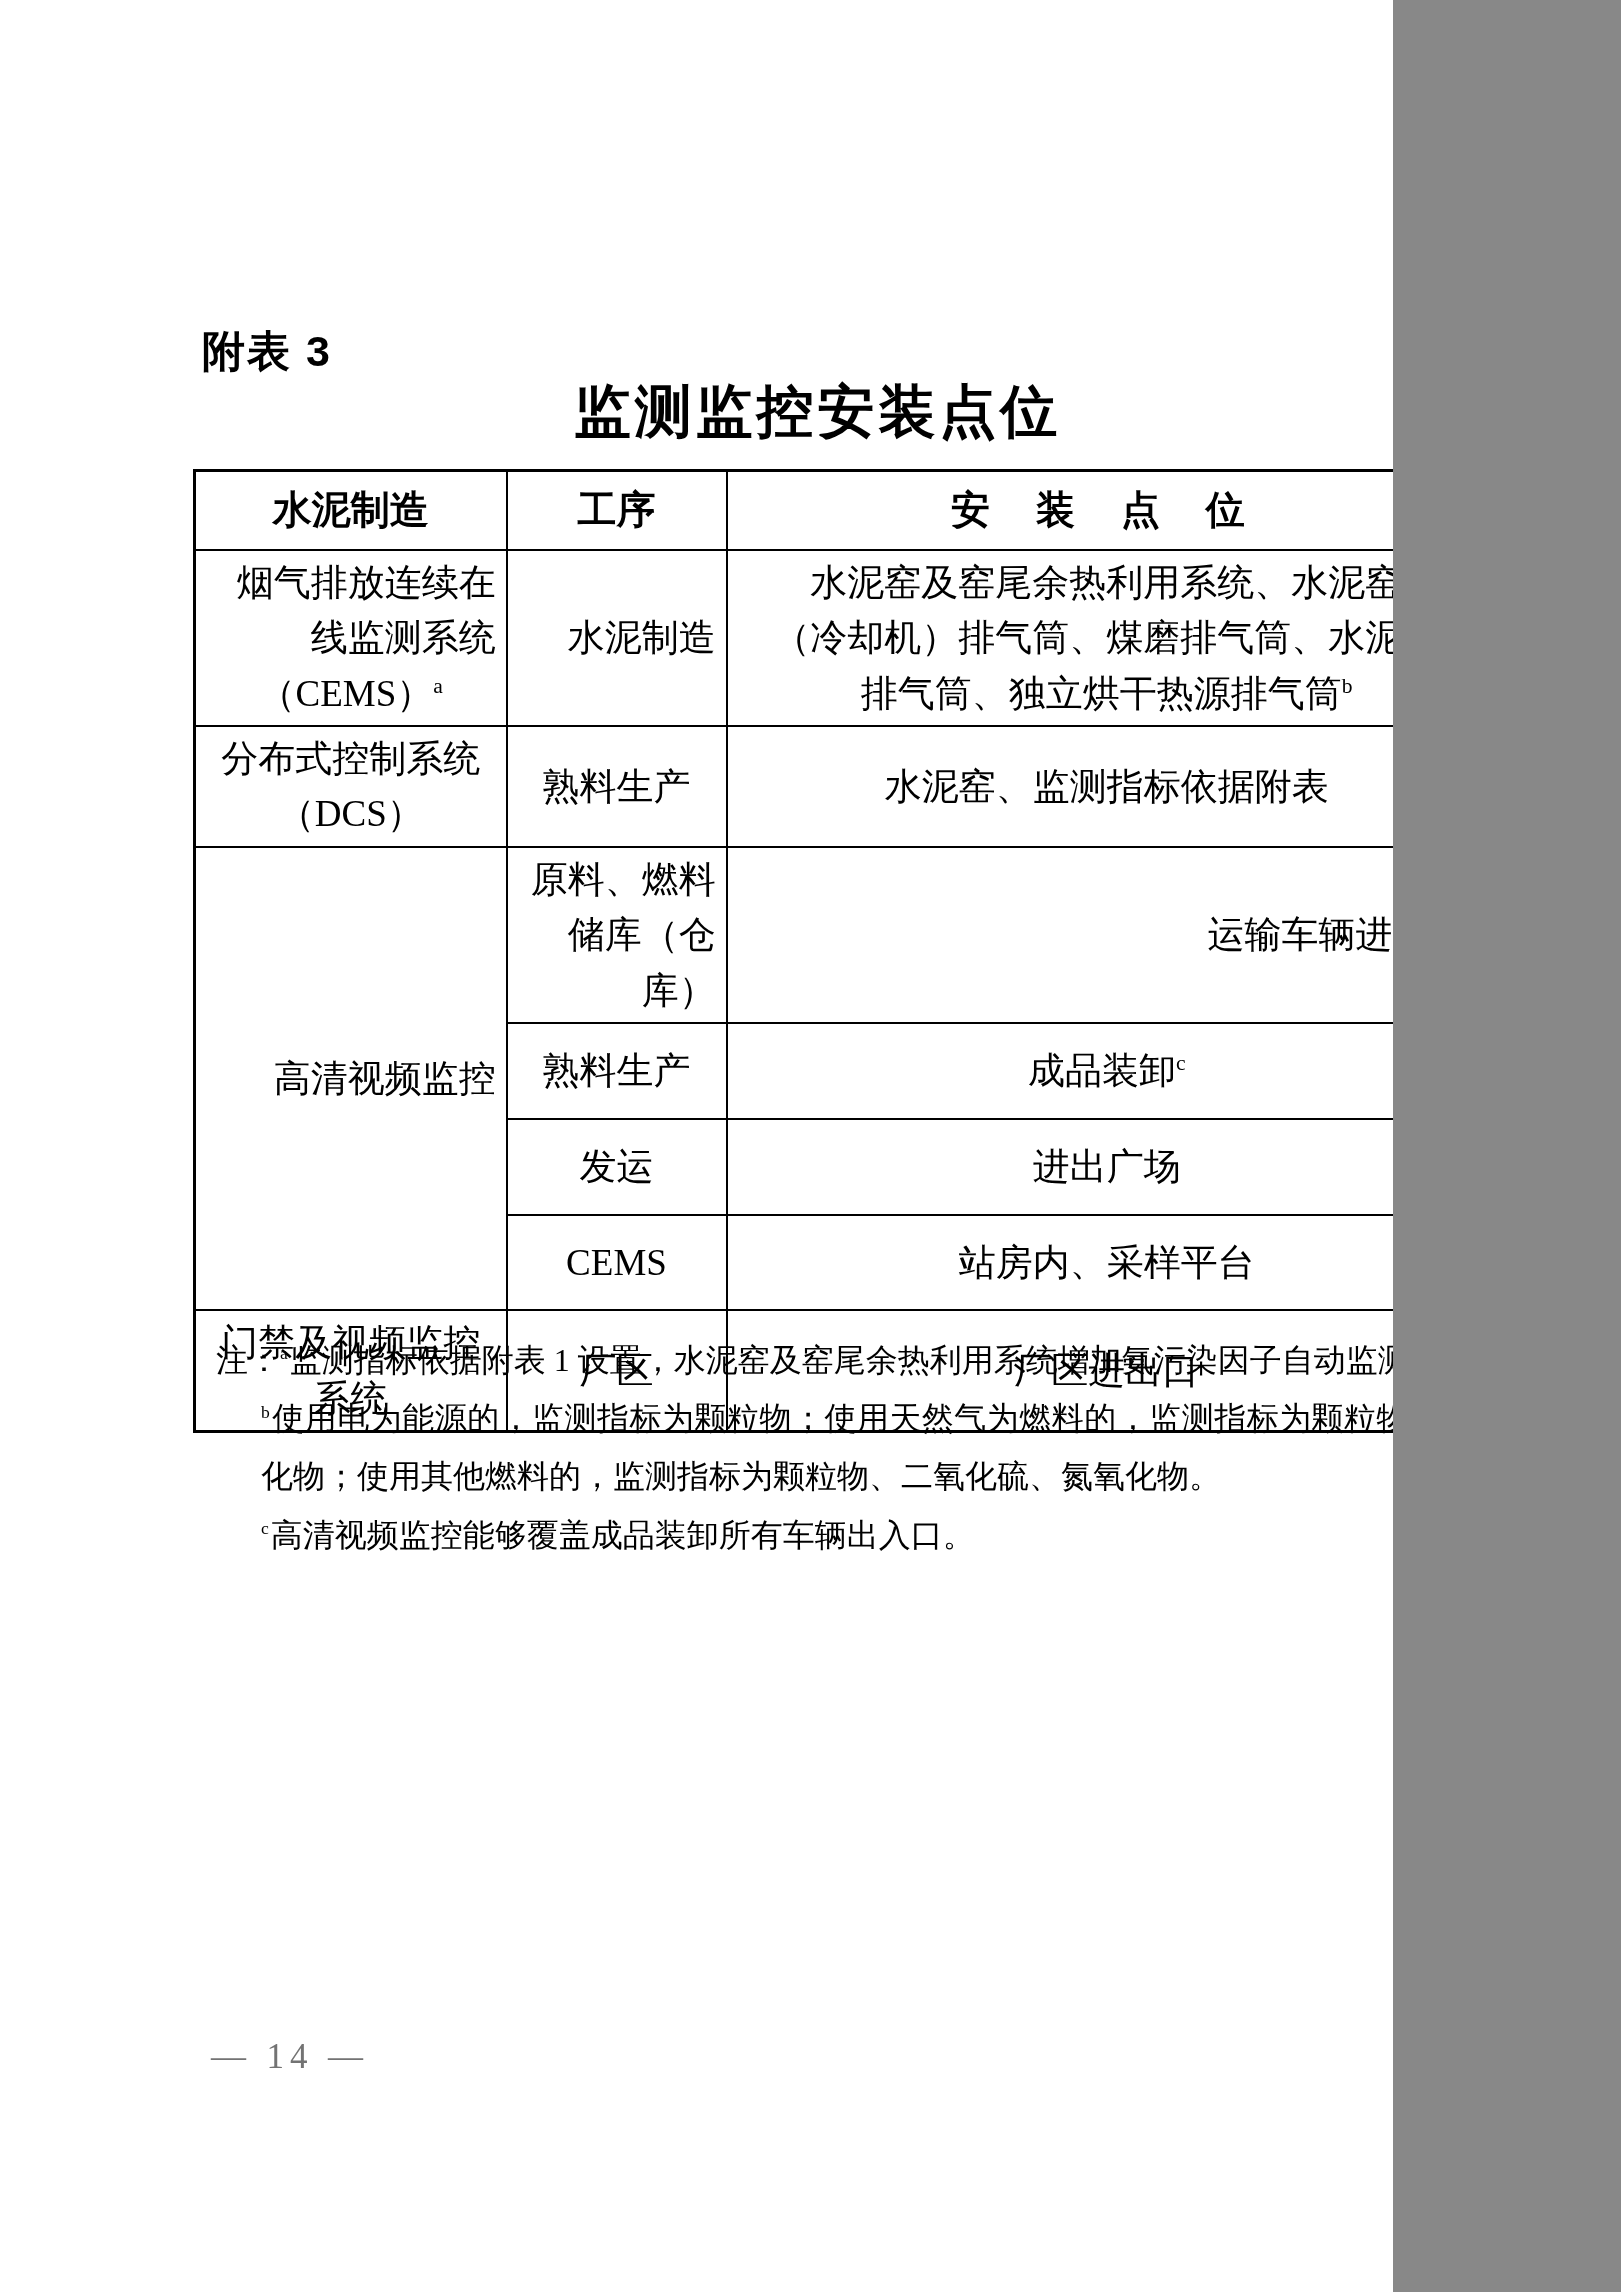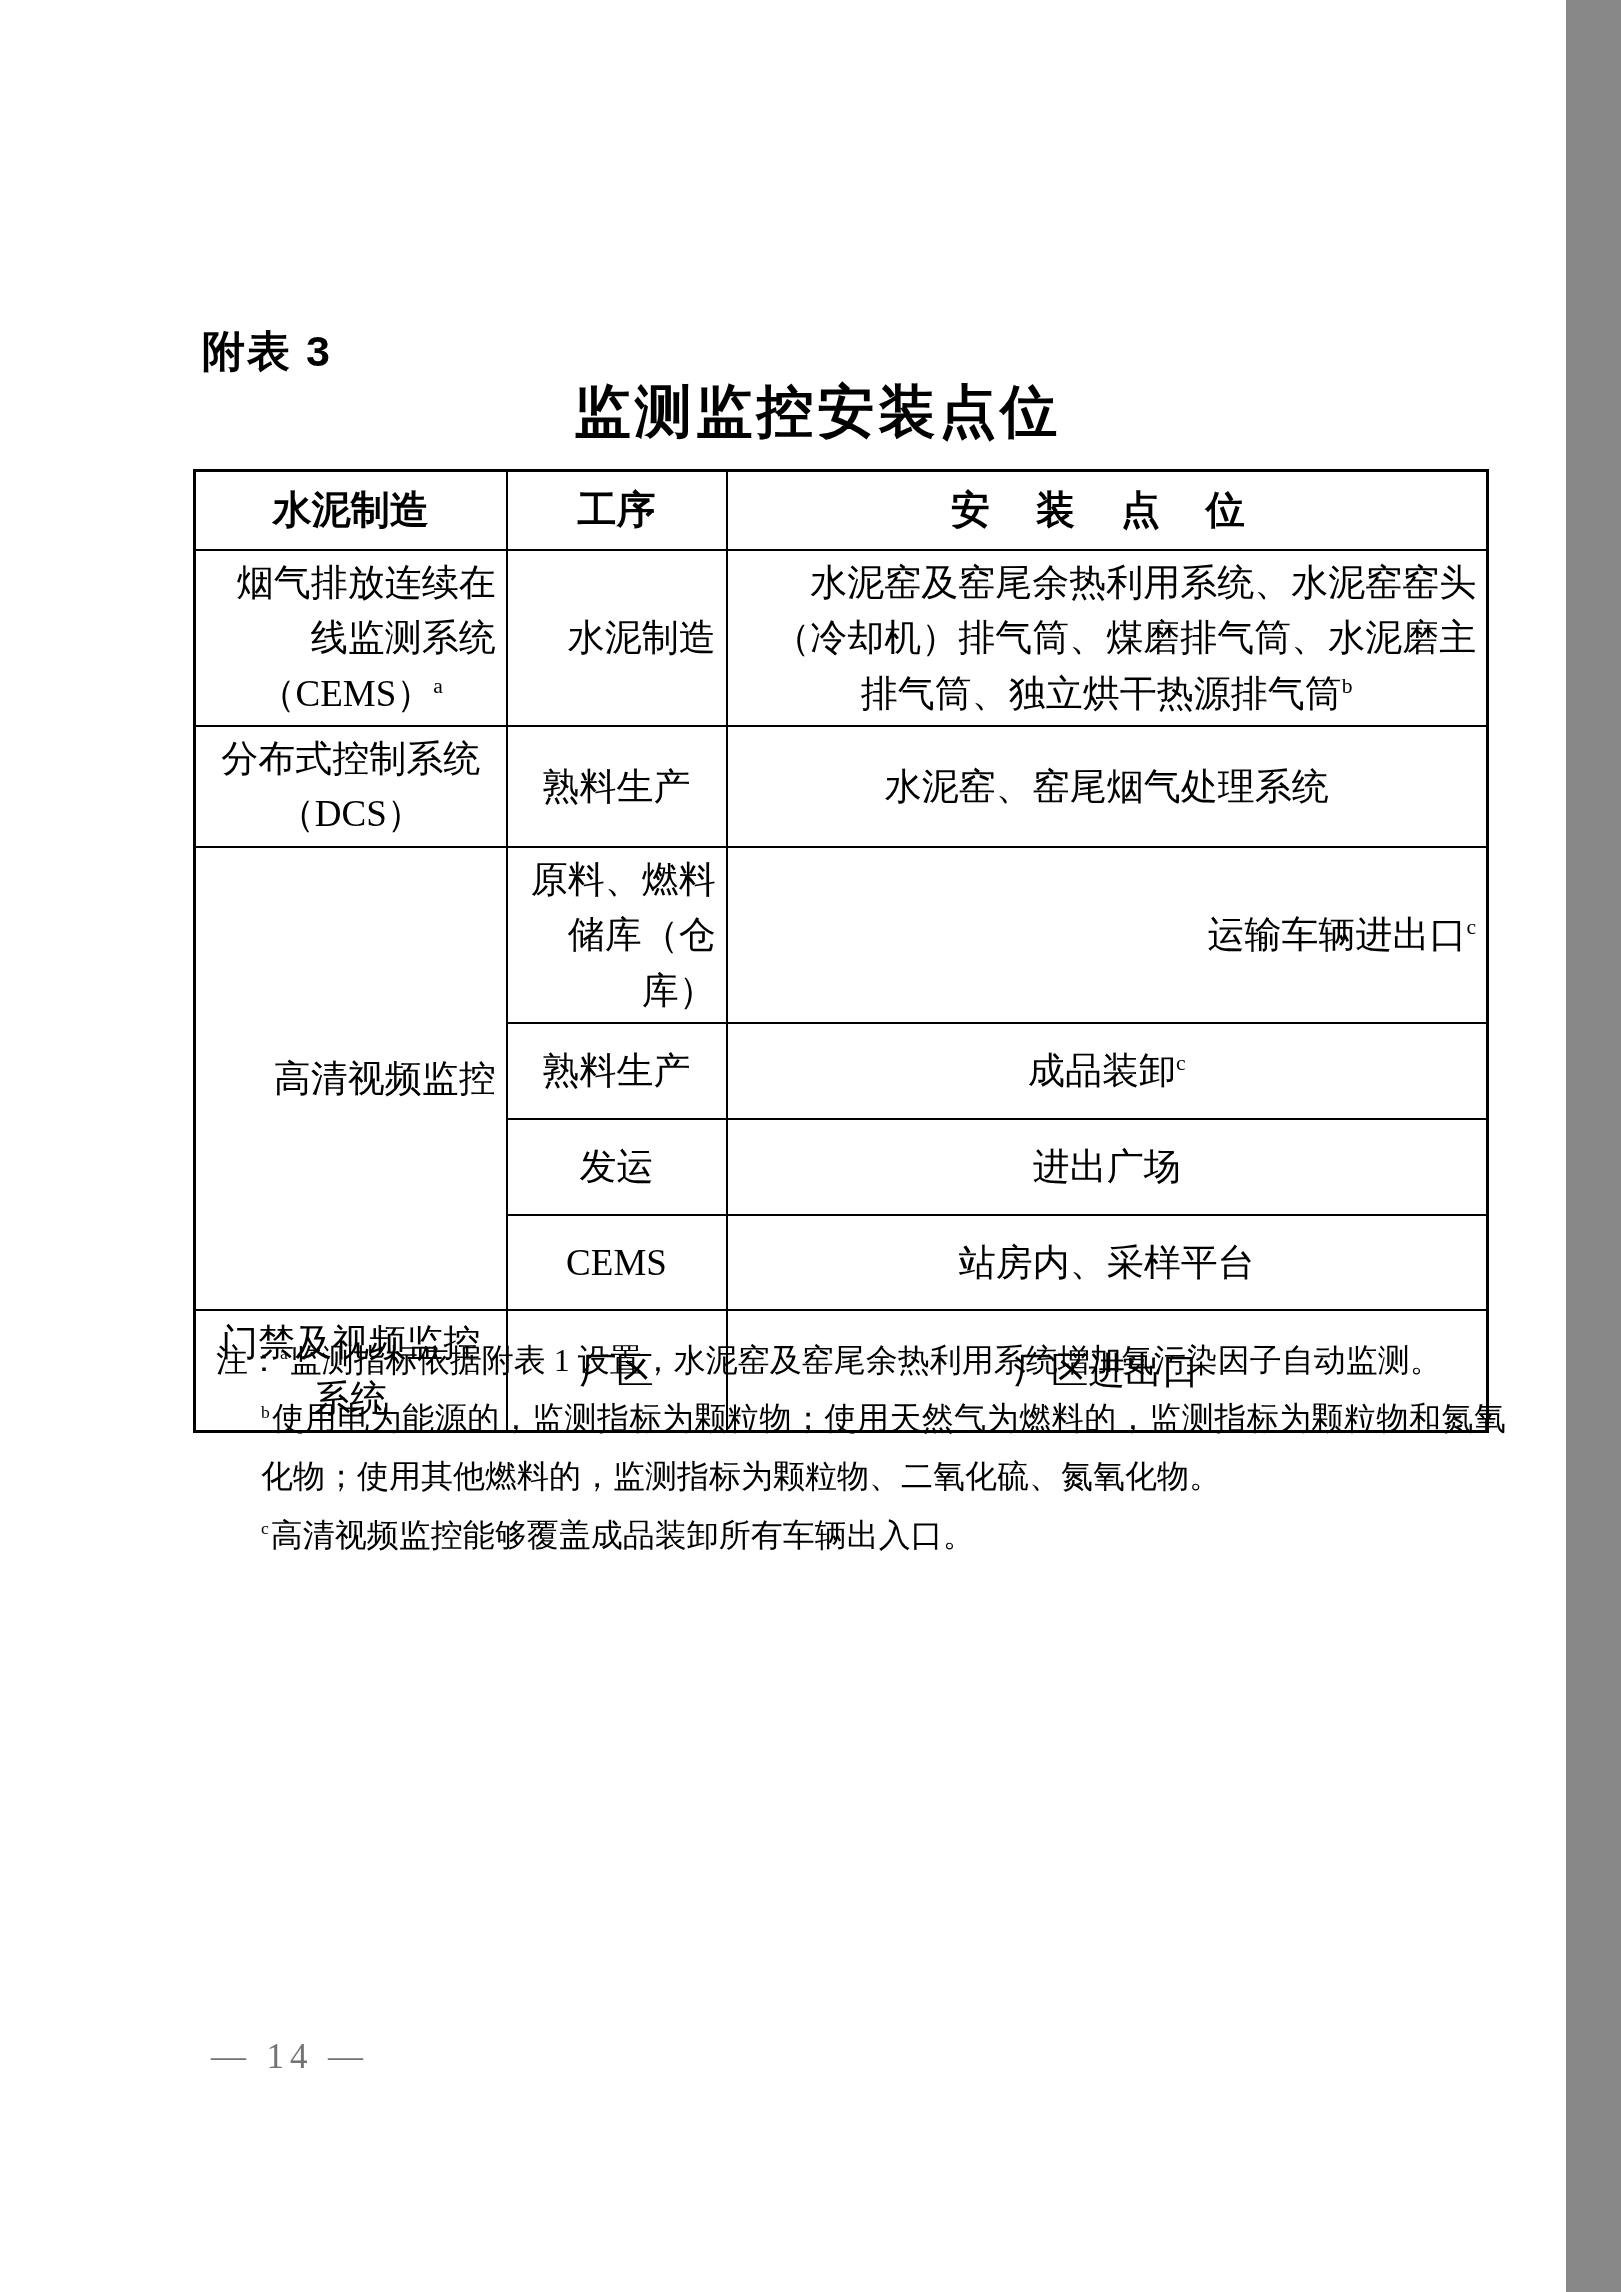--- a/index.html
+++ b/index.html
@@ -1,18 +1,18 @@
 <!DOCTYPE html>
 <html><head>
 <meta charset="utf-8">
 <style>
   html, body { margin: 0; padding: 0; background: #888; }
   .page {
     position: relative;
-    width: 1566px;
+    width: 1393px;
     height: 2293px;
     background: #ffffff;
     color: #000000;
     font-family: "Liberation Serif", serif;
     overflow: hidden;
   }
   .appendix-label {
     position: absolute;
     left: 202px;
     top: 323px;
@@ -133,21 +133,21 @@
     </thead>
     <tbody>
       <tr class="r1">
         <td class="justify-center"><span>烟气排放连续在线监测系统（CEMS）</span><sup>a</sup></td>
         <td><span>水泥制造</span></td>
         <td class="justify-center"><span>水泥窑及窑尾余热利用系统、水泥窑窑头（冷却机）排气筒、煤磨排气筒、水泥磨主排气筒、独立烘干热源排气筒</span><sup>b</sup></td>
       </tr>
       <tr class="r2">
         <td><span>分布式控制系统（DCS）</span></td>
         <td><span>熟料生产</span></td>
-        <td><span>水泥窑、窑尾烟气处理系统</span></td>
+        <td><span>水泥窑、监测指标依据附表</span></td>
       </tr>
       <tr class="r3">
         <td rowspan="4"><span>高清视频监控</span></td>
         <td class="tight"><span>原料、燃料储库（仓库）</span></td>
         <td><span>运输车辆进出口</span><sup>c</sup></td>
       </tr>
       <tr class="r4">
         <td><span>熟料生产</span></td>
         <td><span>成品装卸</span><sup>c</sup></td>
       </tr>

